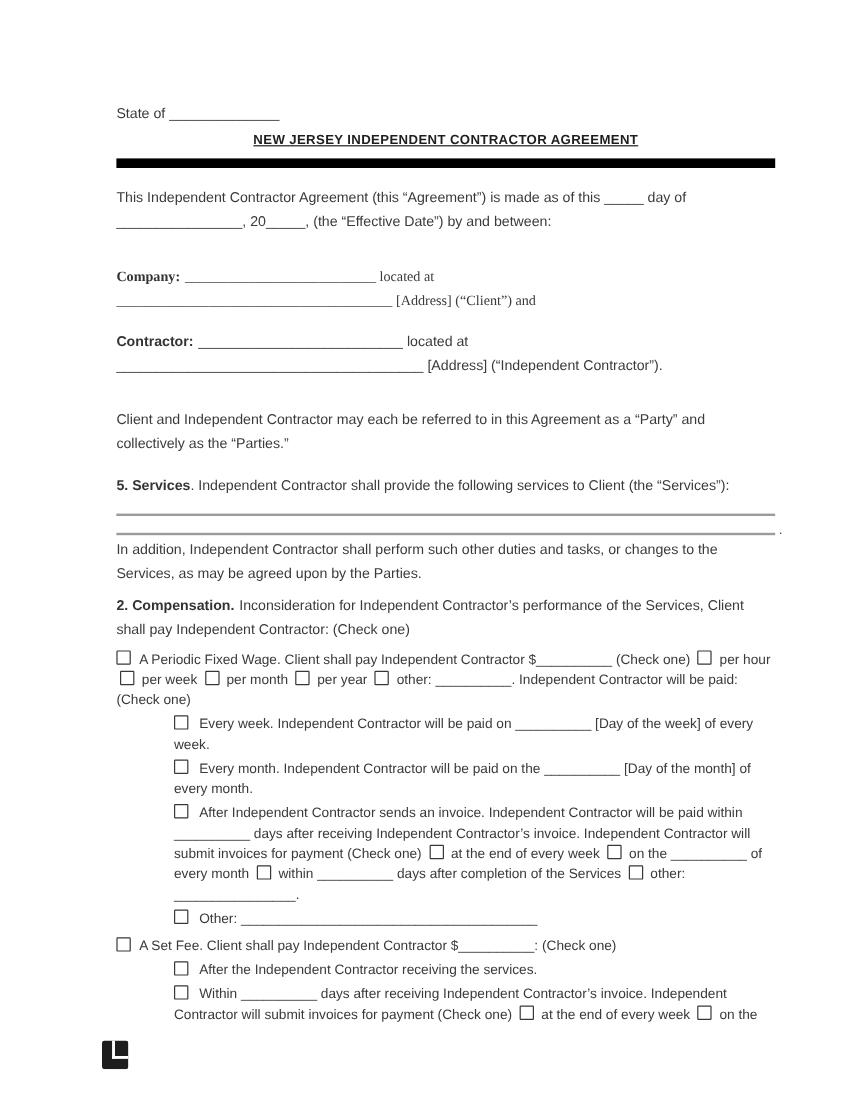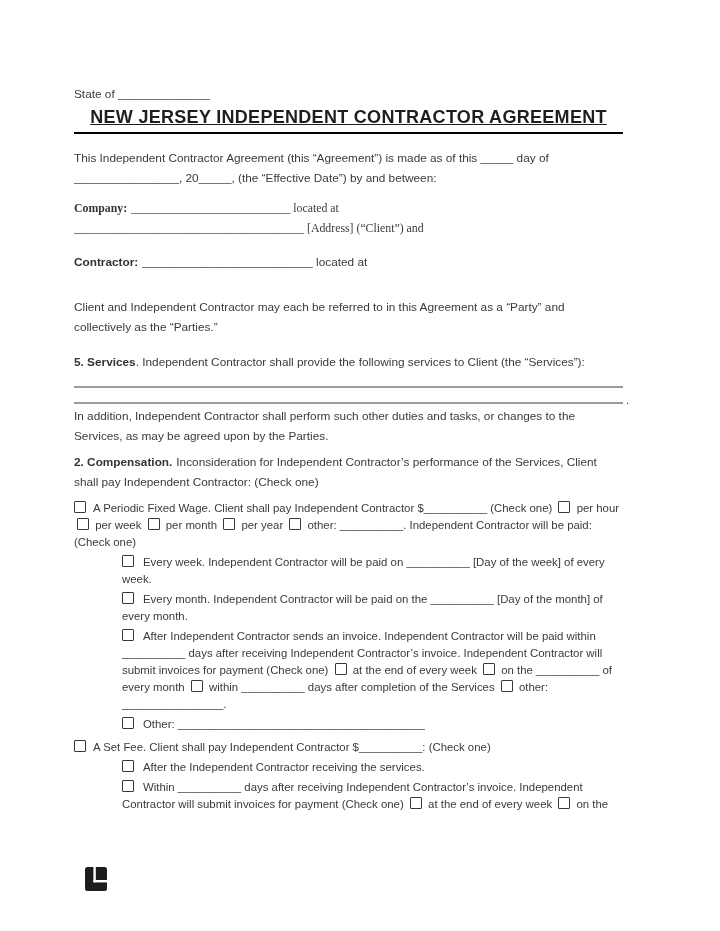--- a/index.html
+++ b/index.html
@@ -6,42 +6,42 @@
   body {
     width:720px; height:931px;
     background:#ffffff;
     position:relative;
     font-family:"Liberation Sans", sans-serif;
     color:#3a3a3a;
     overflow:hidden;
   }
   .page {
     position:absolute;
-    left:74px; top:84px;
+    left:97px; top:84px;
     width:549px;
   }
   .para {
     margin:0 0 10px 0;
     font-size:11.8px;
     line-height:20px;
   }
   .state-line { margin:0 0 3px 0; }
   .doc-title {
     margin:0 0 14px 0;
     padding:0 0 5px 0;
-    border-bottom:2px solid #000000;
+    border-bottom:8px solid #000000;
     text-align:center;
-    font-size:18px;
+    font-size:11px;
     line-height:20px;
     font-weight:bold;
     letter-spacing:0.3px;
     color:#1e1e1e;
   }
   .doc-title .title-text { text-decoration:underline; }
-  .intro-para { margin-bottom:10px; }
+  .intro-para { margin-bottom:26px; }
   .company-para { margin-bottom:14px;font-family:Liberation Serif, serif; }
   .contractor-para { margin-bottom:25px; }
   .parties-para { margin-bottom:15px; }
   .services-head { margin-bottom:0; }
   .bold-label { font-weight:bold; color:#333333; margin-right:4px; }
   .bold-run { font-weight:bold; color:#333333; }
   .ruled {
     height:14px;
     border-bottom:2px solid #9b9b9b;
     position:relative;
@@ -87,21 +87,21 @@
   <p class="para state-line">State of ______________</p>
 
   <h1 class="doc-title"><span class="title-text">NEW JERSEY INDEPENDENT CONTRACTOR AGREEMENT</span></h1>
 
   <p class="para intro-para">This Independent Contractor Agreement (this “Agreement”) is made as of this _____ day of ________________, 20_____, (the “Effective Date”) by and between:</p>
 
   <p class="para company-para"><strong class="bold-label">Company:</strong><span>___________________________ located at</span><br>
     <span>_______________________________________ [Address] (“Client”) and</span></p>
 
   <p class="para contractor-para"><strong class="bold-label">Contractor:</strong><span>__________________________ located at</span><br>
-    </p>
+    <span>_______________________________________ [Address] (“Independent Contractor”).</span></p>
 
   <p class="para parties-para">Client and Independent Contractor may each be referred to in this Agreement as a “Party” and collectively as the “Parties.”</p>
 
   <p class="para services-head"><strong class="bold-run">5. Services</strong><span>. Independent Contractor shall provide the following services to Client (the “Services”):</span></p>
 
   <div class="ruled"></div>
   <div class="ruled">
       <span class="tail">.</span>
     </div>
 

